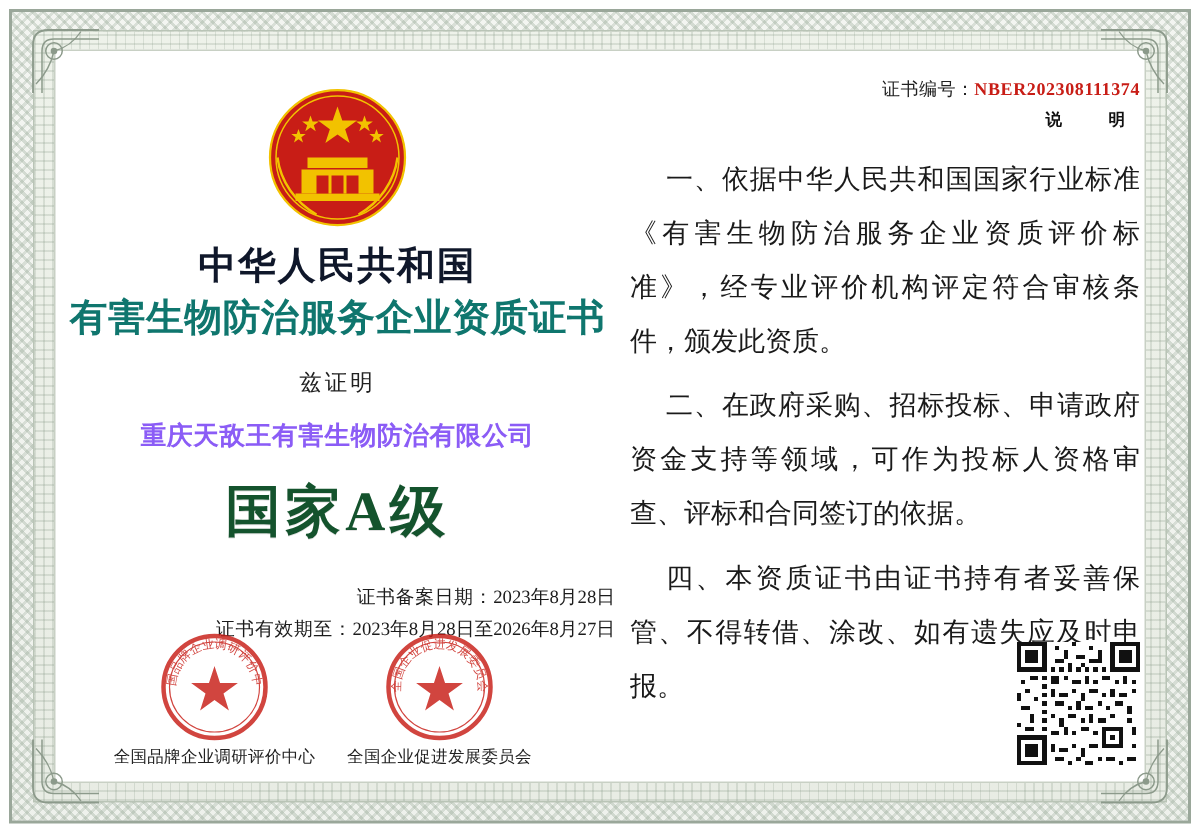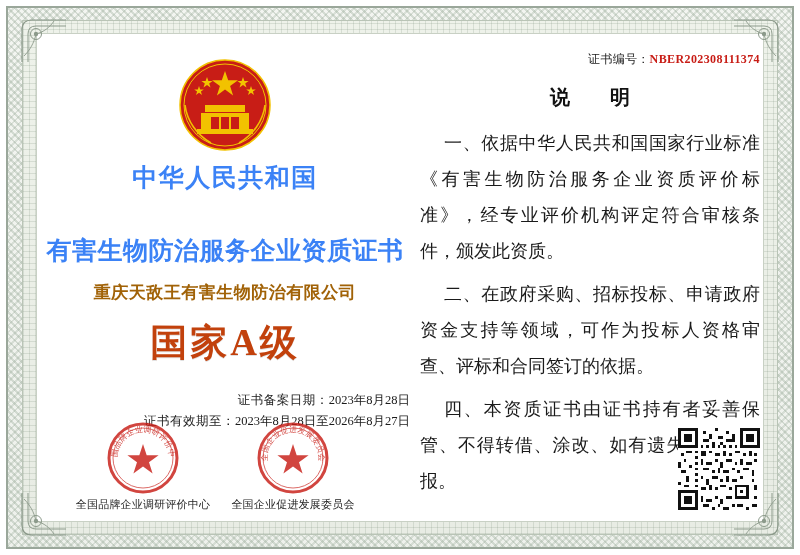--- a/index.html
+++ b/index.html
@@ -77,59 +77,58 @@
 
   .emblem {
     margin: 18px auto 6px auto;
     width: 108px; height: 100px;
     position: relative;
   }
 
   .title-main {
     font-family: "Liberation Serif", serif;
     font-weight: bold;
-    color: #3b82f6;
+    color: #0f172a;
     font-size: 25px;
     letter-spacing: 1.5px;
     line-height: 1.38;
     margin-top: 4px;
   }
   .title-sub {
-    font-family: Liberation Sans, sans-serif;
+    font-family: Liberation Serif, serif;
     font-weight: bold;
-    color: #3b82f6;
+    color: #0f766e;
     font-size: 25px;
     letter-spacing: 0.5px;
     line-height: 1.38;
-    margin-top: 37px;
   }
 
   .hereby {
     margin-top: 16px;
     font-family: "Liberation Serif", serif;
     font-size: 15px;
     color: #222;
     letter-spacing: 2px;
   }
 
   .company {
     margin-top: 14px;
     font-family: "Liberation Serif", serif;
     font-size: 17px;
     font-weight: bold;
-    color: #a16207;
+    color: #8b5cf6;
     letter-spacing: 0.5px;
   }
 
   .grade {
     margin-top: 14px;
     font-family: "Liberation Serif", serif;
     font-size: 37px;
     font-weight: bold;
-    color: #c2410c;
+    color: #14532d;
     letter-spacing: 3px;
     text-shadow: 0 1px 0 rgba(0,0,0,0.12);
   }
 
   .dates {
     margin-top: 22px;
     font-family: "Liberation Serif", serif;
     font-size: 12.5px;
     color: #1b1b1b;
     line-height: 1.7;
@@ -182,24 +181,24 @@
     color: #222;
     letter-spacing: 0.3px;
   }
   .cert-no .num {
     color: #c81d16;
     font-weight: bold;
     letter-spacing: 0.4px;
   }
 
   .notice-title {
-    margin-top: 16px;
-    text-align: center;
-    font-family: "Liberation Serif", serif;
-    font-size: 20px;
+    margin-top: 4px;
+    text-align: right;
+    font-family: "Liberation Serif", serif;
+    font-size: 11px;
     font-weight: bold;
     color: #111;
     letter-spacing: 10px;
     text-indent: 10px;
   }
 
   .notice-list {
     margin-top: 14px;
     font-family: "Liberation Serif", serif;
     font-size: 18px;
@@ -302,20 +301,21 @@
           <polygon points="28,31 29.2,34.4 32.8,34.4 29.9,36.5 31,40 28,37.8 25,40 26.1,36.5 23.2,34.4 26.8,34.4" fill="#f2c200"></polygon>
 
           <path d="M14,50 C16,66 26,80 40,88" fill="none" stroke="#f2c200" stroke-width="1.6"></path>
           <path d="M94,50 C92,66 82,80 68,88" fill="none" stroke="#f2c200" stroke-width="1.6"></path>
         </svg>
       </div>
 
       <div class="title-main">中华人民共和国</div>
       <div class="title-sub">有害生物防治服务企业资质证书</div>
 
+      <div class="hereby">兹证明</div>
 
       <div class="company">重庆天敌王有害生物防治有限公司</div>
 
       <div class="grade">国家A级</div>
 
       <div class="dates">
         <div class="row">
           <span class="label">证书备案日期：</span><span>2023年8月28日</span>
         </div>
         <div class="row">

